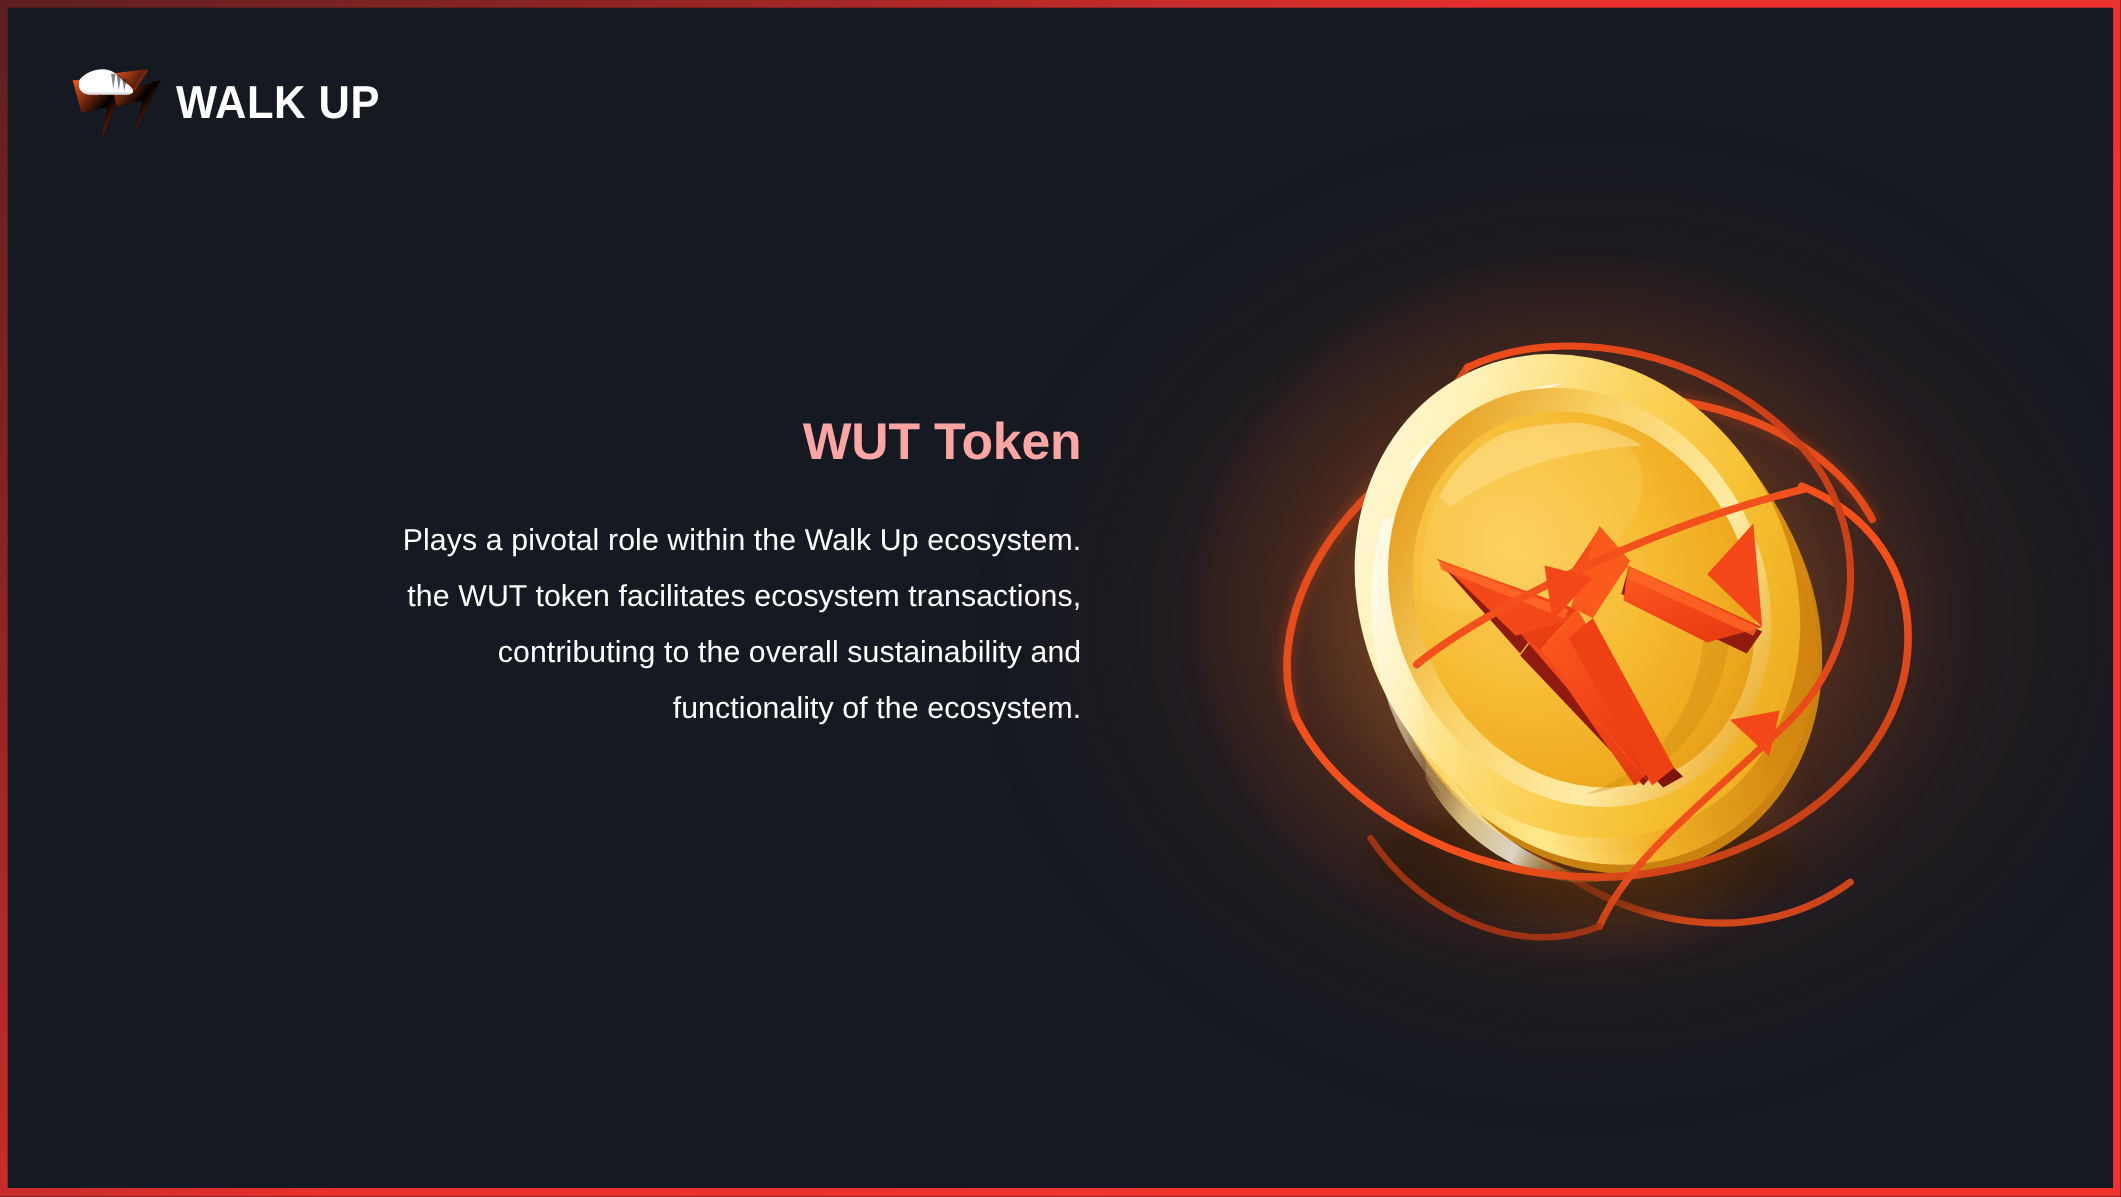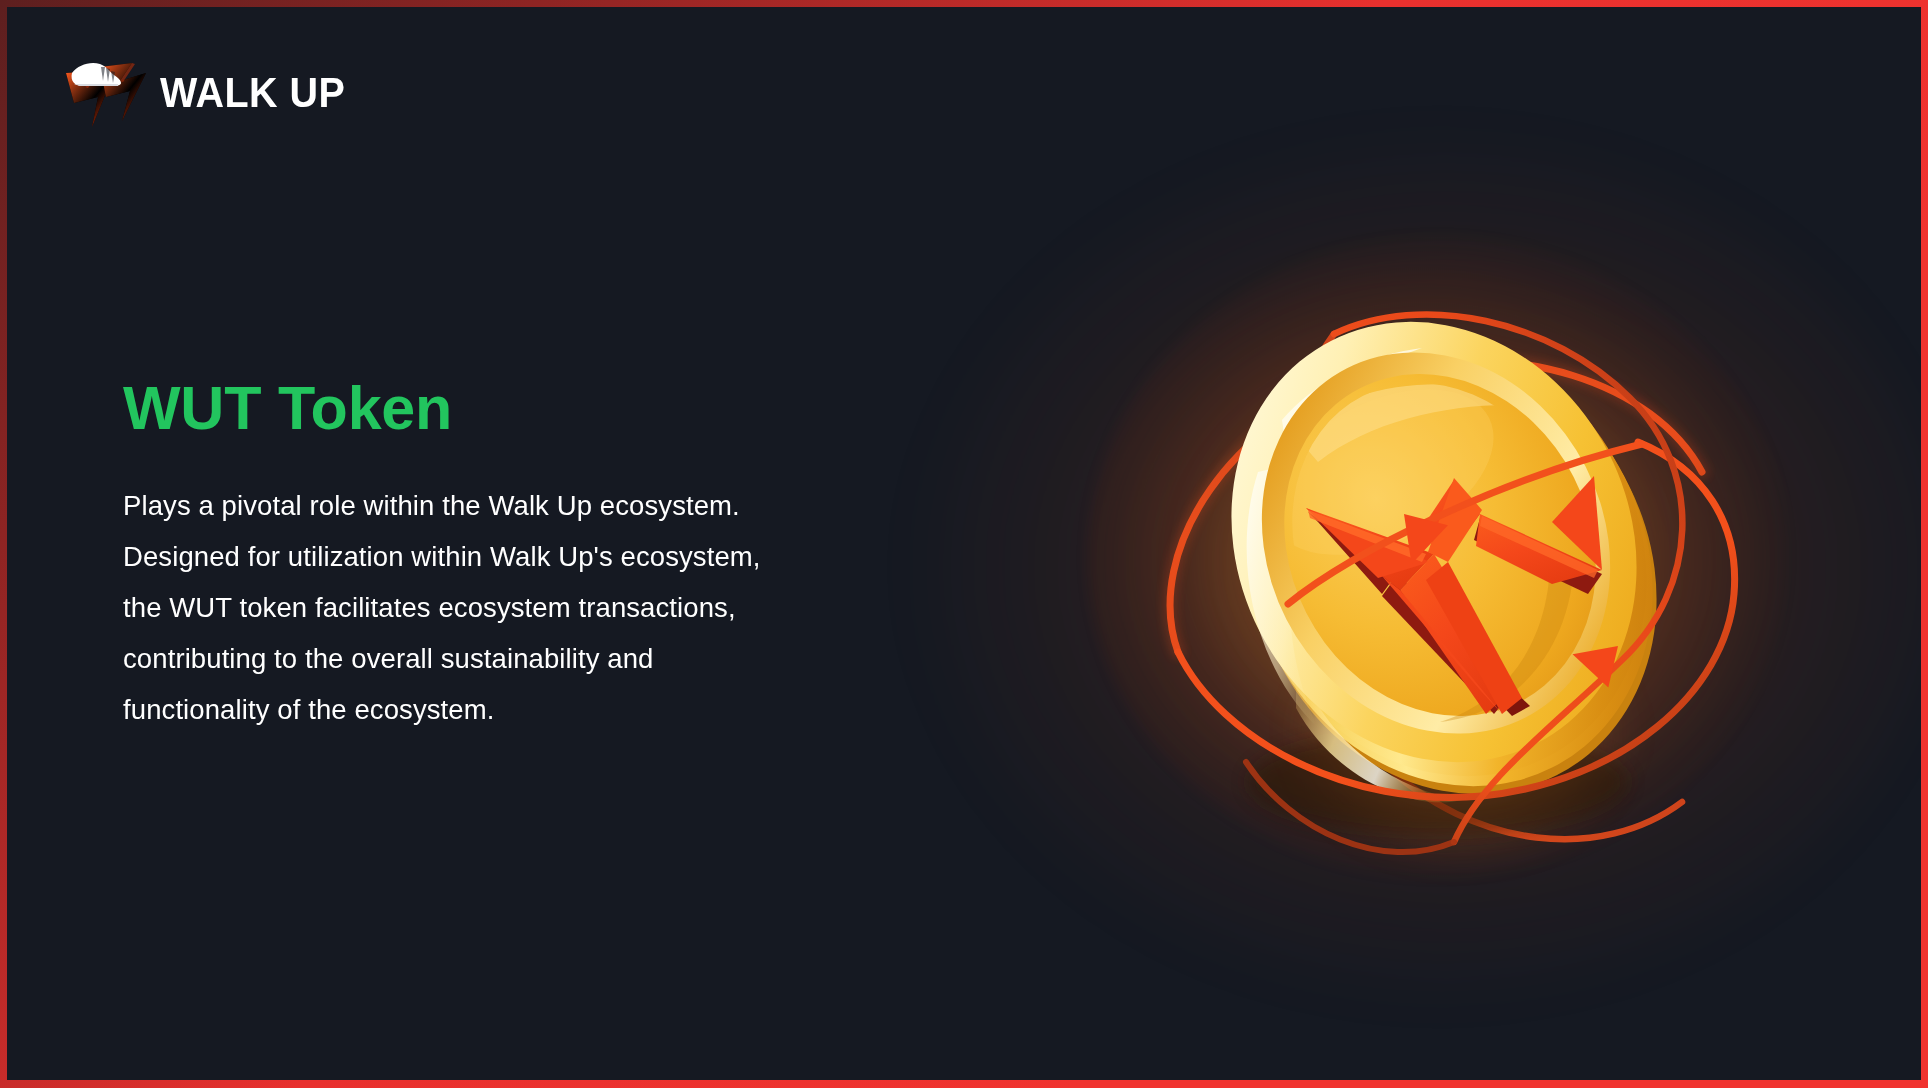--- a/index.html
+++ b/index.html
@@ -21,20 +21,21 @@
       linear-gradient(135deg, #5d1f1f 0%, #8e2423 18%, #e8302e 46%, #f0332f 72%, #f0332f 100%);
     padding: 7px 7px 8px 7px;
   }
 
   .stage {
     position: relative;
     width: 100%;
     height: 100%;
     background: #151922;
     overflow: hidden;
+    text-align: right;
   }
 
   
   .glow-core {
     position: absolute;
     left: 1080px; top: 230px;
     width: 700px; height: 640px;
     border-radius: 50%;
     background: radial-gradient(ellipse at 48% 50%,
       rgba(255,166,48,0.52) 0%,
@@ -93,22 +94,22 @@
 
   
   .copy {
     position: absolute;
     left: 116px;
     top: 368px;
     width: 860px;
   }
   .headline {
     margin: 0;
-    color: #22c55e;
-    font-size: 61px;
+    color: #fca5a5;
+    font-size: 47px;
     font-weight: 700;
     letter-spacing: -0.2px;
     line-height: 1.1;
   }
   .body-copy {
     margin: 38px 0 0 0;
     color: #ffffff;
     font-size: 27.5px;
     font-weight: 400;
     line-height: 51px;
@@ -169,21 +170,20 @@
           <path d="M12 27 L56 27 L56 29 L18 29 Z" fill="#D9DCE2"></path>
         </svg>
       </span>
       <span class="logo-word">WALK UP</span>
     </div>
 
     <div class="copy">
       <h1 class="headline">WUT Token</h1>
       <p class="body-copy">
         <span class="ln">Plays a pivotal role within the Walk Up ecosystem.</span>
-        <span class="ln">Designed for utilization within Walk Up's ecosystem,</span>
         <span class="ln">the WUT token facilitates ecosystem transactions,</span>
         <span class="ln">contributing to the overall sustainability and</span>
         <span class="ln">functionality of the ecosystem.</span>
       </p>
     </div>
 
     <div class="coin-art">
       <svg viewBox="0 0 690 660" xmlns="http://www.w3.org/2000/svg">
         <defs>
 

